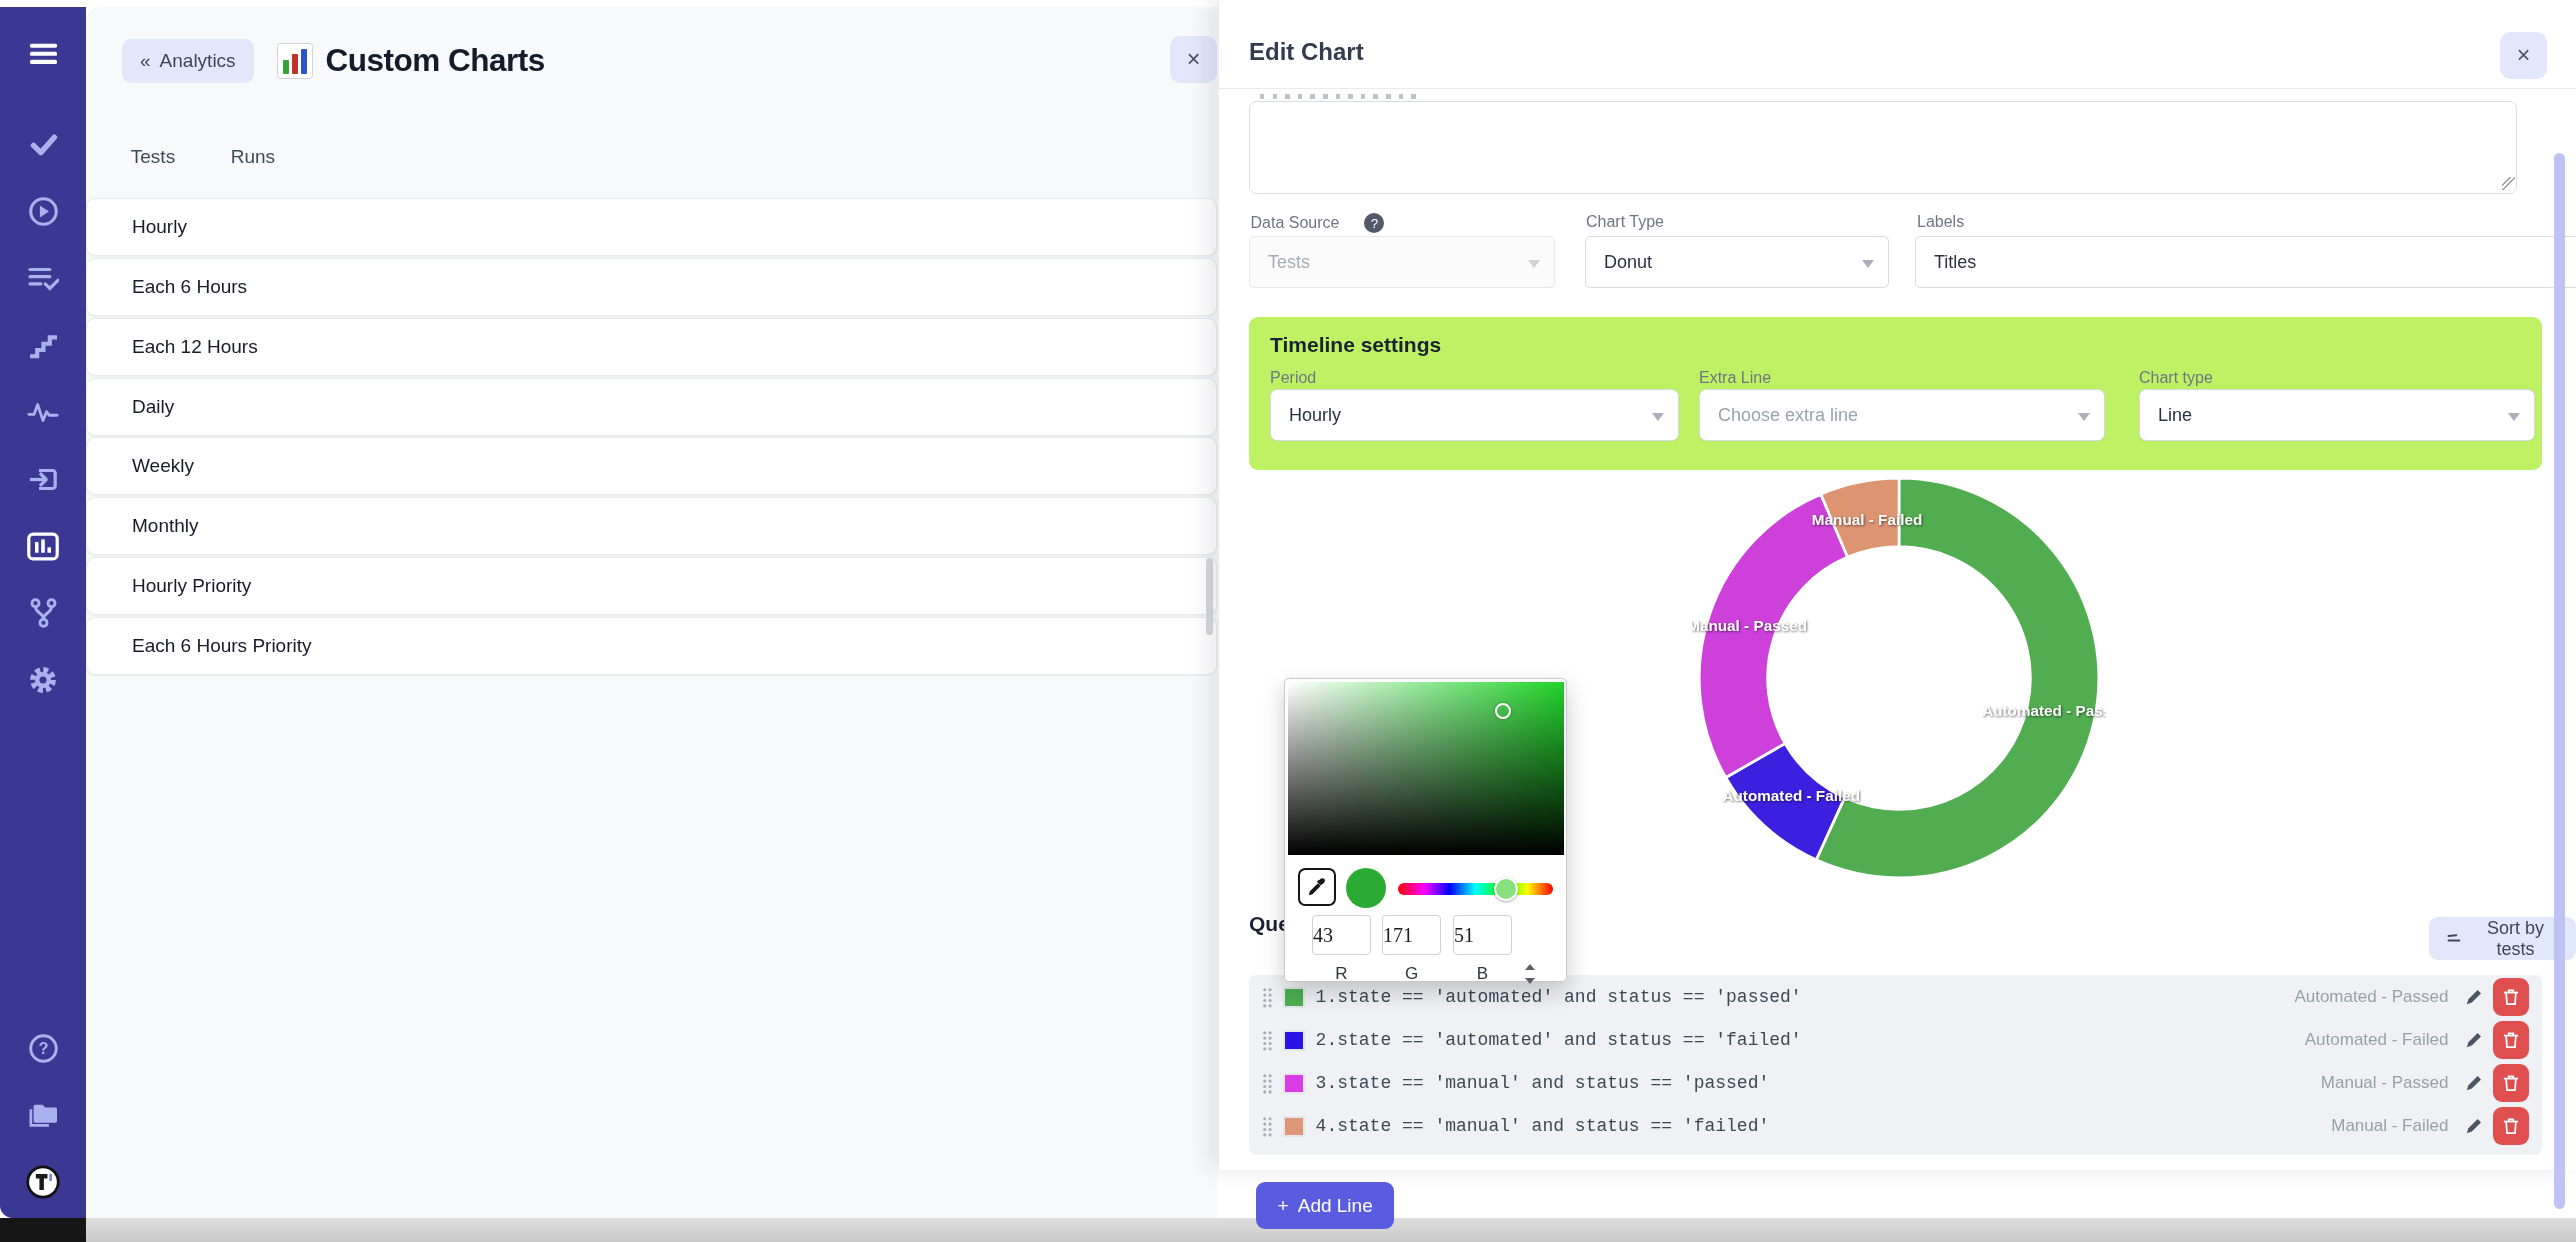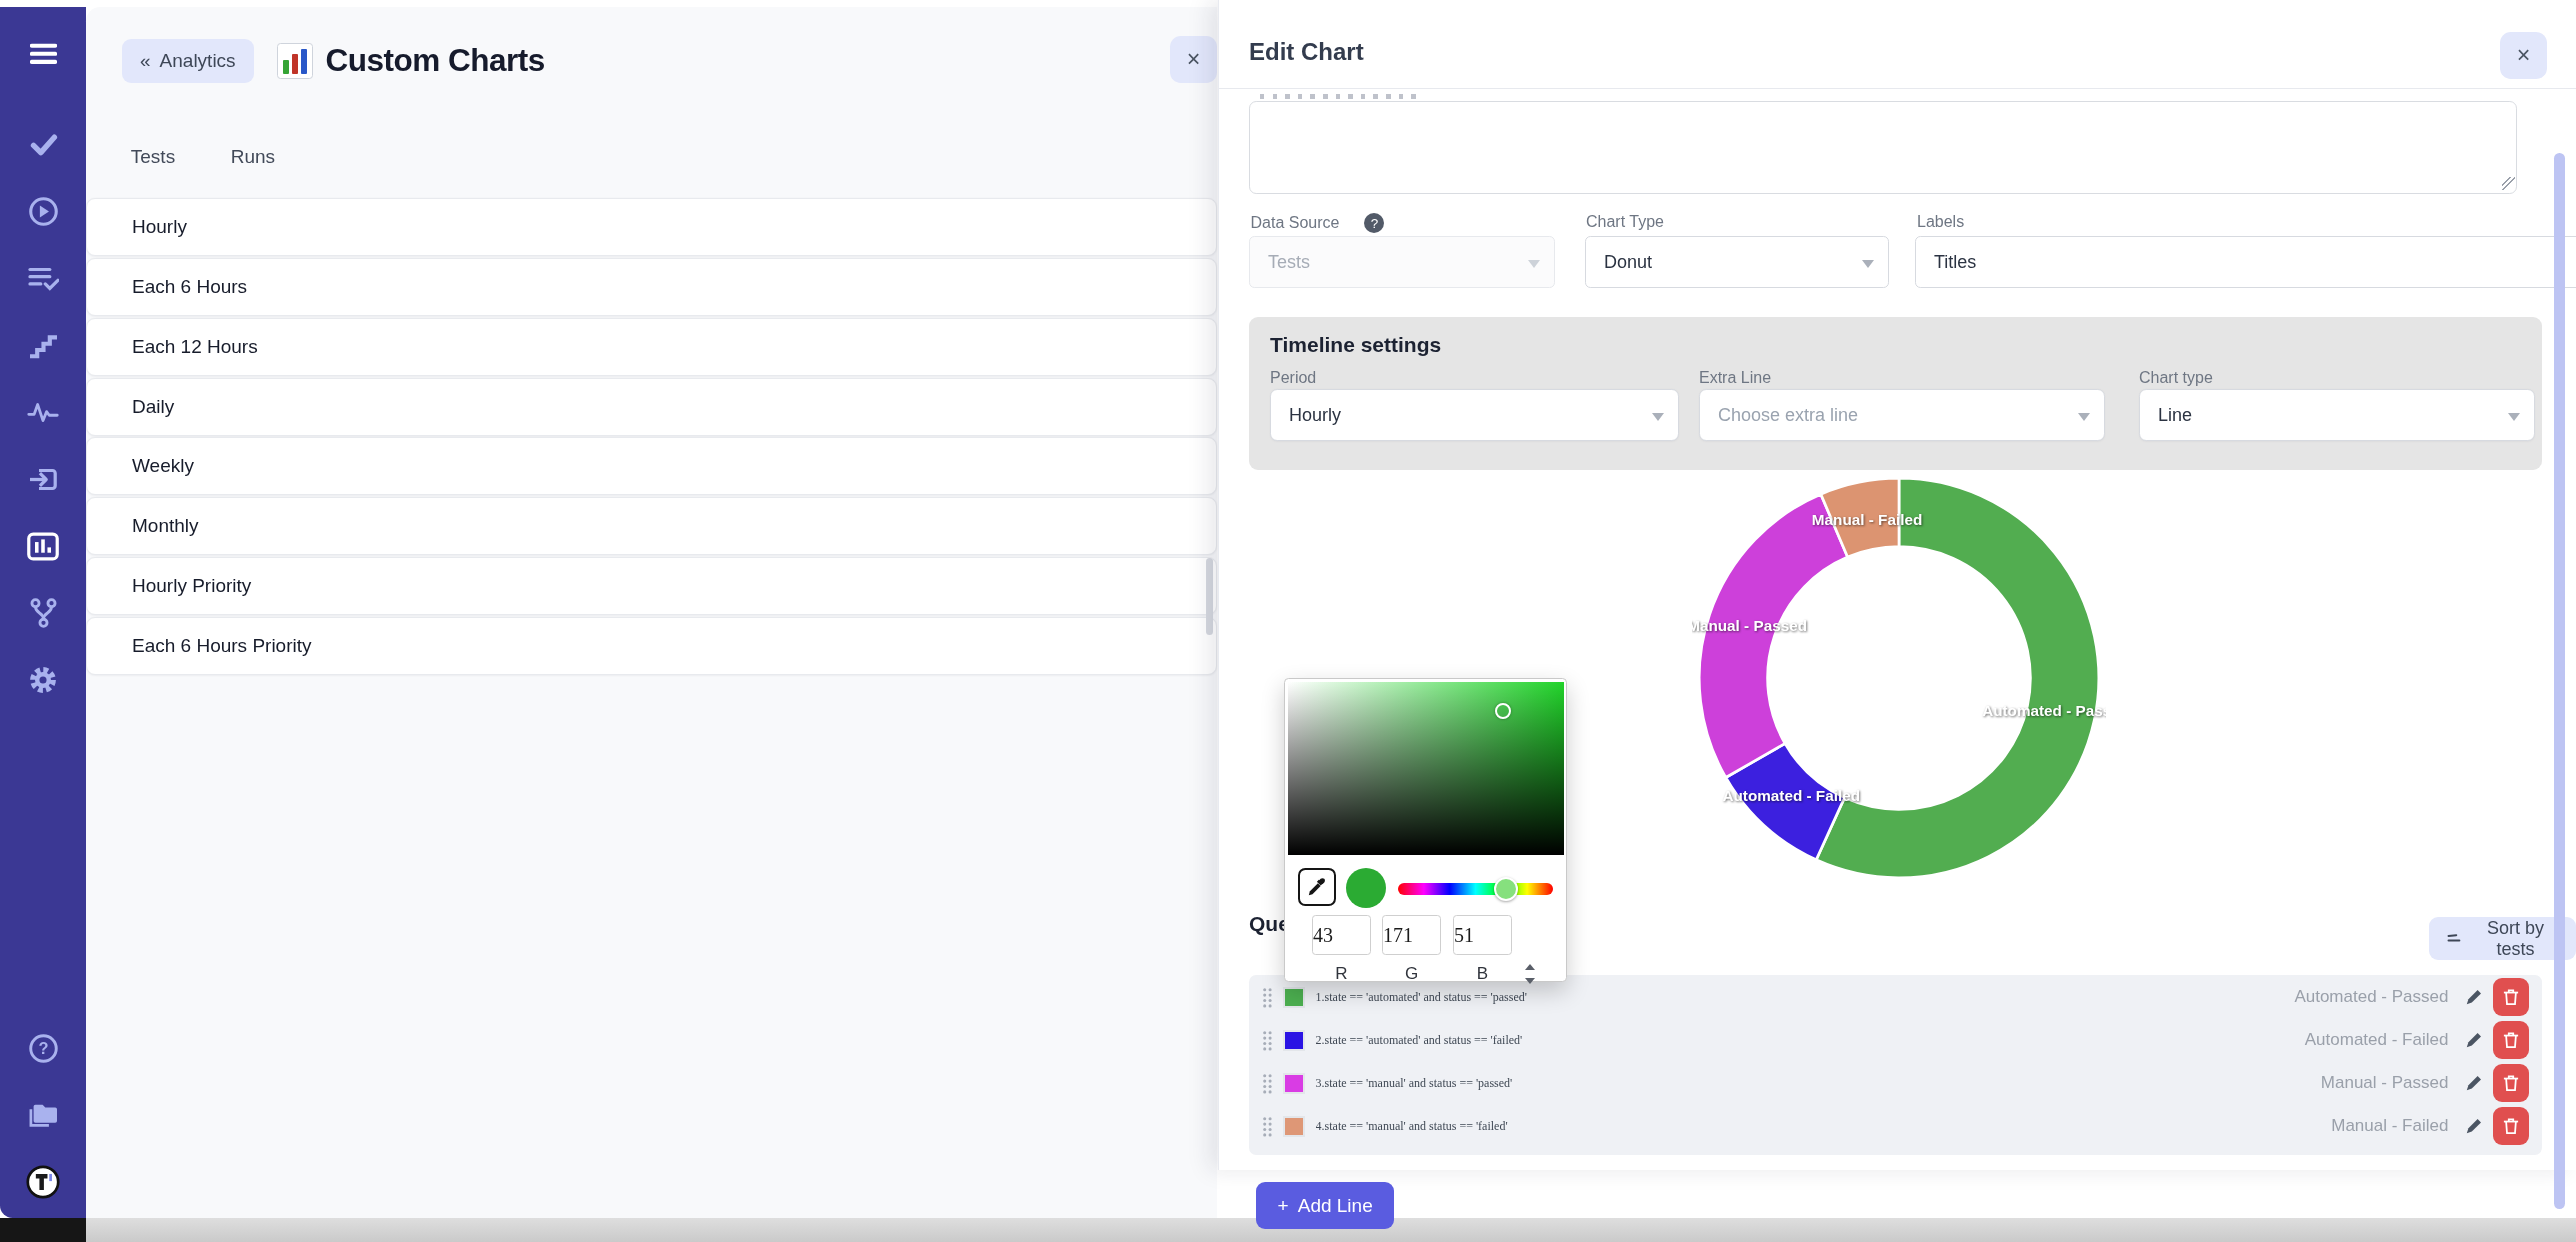--- a/index.html
+++ b/index.html
@@ -76,21 +76,21 @@
   .select { position:absolute; height:52px; background:#fff; border:0.9px solid #d7dae0; border-radius:5.4px;
             display:flex; align-items:center; padding:0 18px; font-size:18px; color:#2b3342; cursor:pointer; }
   .select .chev { position:absolute; right:14.4px; top:23.4px; width:0; height:0;
                   border-left:6.3px solid transparent; border-right:6.3px solid transparent;
                   border-top:8px solid #aab0ba; }
   .sel-datasource { left:30px;  top:236px; width:306px; background:#fbfbfc; border-color:#e7e9ed; color:#a6acb6; }
   .sel-charttype  { left:366px; top:236px; width:304px; }
   .sel-labels     { left:696px; top:236px; width:943px; }
 
   .timeline-card { position:absolute; left:30px; top:317px; width:1293px; height:153px;
-                   background:#e5e5e5; border-radius:9px; }
+                   background:#bef264; border-radius:9px; }
   .tl-title { position:absolute; left:21px; top:16px; font-size:21px; font-weight:bold; color:#1c2232; }
   .tl-label { position:absolute; top:52px; font-size:16px; color:#6e7683; }
   .tl-l1 { left:21px; } .tl-l2 { left:450px; } .tl-l3 { left:890px; }
   .tl-select { top:72px; height:52px; border-radius:7.2px; box-shadow:0 0.9px 1.8px rgba(20,25,40,.04); }
   .tl-s1 { left:21px;  width:409px; }
   .tl-s2 { left:450px; width:406px; color:#9aa3af; }
   .tl-s3 { left:890px; width:396px; }
 
   
   .donut-wrap { position:absolute; left:473px; top:471px; width:414px; height:414px; }
@@ -101,21 +101,21 @@
   
   .q-heading { position:absolute; left:30px; top:912px; font-size:21px; font-weight:bold; color:#1c2232; }
   .sort-btn { position:absolute; left:1210px; top:905px; height:43px; background:#e2e7fb; border:none;
               border-radius:9px; display:flex; align-items:center; gap:9px; padding:0 18px;
               font-size:18px; color:#3e4757; cursor:pointer;margin-top:12px; }
   .q-list { position:absolute; left:30px; top:975px; width:1293px; height:180px;
             background:#eff1f5; border-radius:7.2px; padding:0.9px 0; }
   .q-row { height:43px; margin:0 12.6px; display:flex; align-items:center; gap:10.8px; }
   .drag { color:#a7adb8; cursor:grab; display:flex; }
   .swatch { width:21.6px; height:21.6px; border:2.7px solid #e3e6ea; cursor:pointer; flex:0 0 auto; }
-  .q-text { font-family:Liberation Serif, serif; font-size:12px; color:#3f4854; flex:1 1 auto;
+  .q-text { font-family:Liberation Mono, monospace; font-size:18px; color:#3f4854; flex:1 1 auto;
             white-space:nowrap; overflow:hidden; }
   .q-label { font-size:17px; color:#9aa0aa; margin-right:5.4px; white-space:nowrap; }
   .pencil { color:#4b5563; cursor:pointer; display:flex; }
   .trash-btn { width:36px; height:38px; background:#e04f4f; border:none; border-radius:9px;
                display:flex; align-items:center; justify-content:center; cursor:pointer; flex:0 0 auto; }
   .add-btn { position:absolute; left:37px; top:1182px; height:47px; background:#5a5ce0; color:#fff;
              border:none; border-radius:9px; font-size:19px; padding:0 21.6px; cursor:pointer;
              display:flex; align-items:center; gap:9px; }
   .ep-scroll-thumb { position:absolute; left:1335px; top:153px; width:10.8px; height:1056px;
                      background:#bdc4f3; border-radius:5.4px; }

